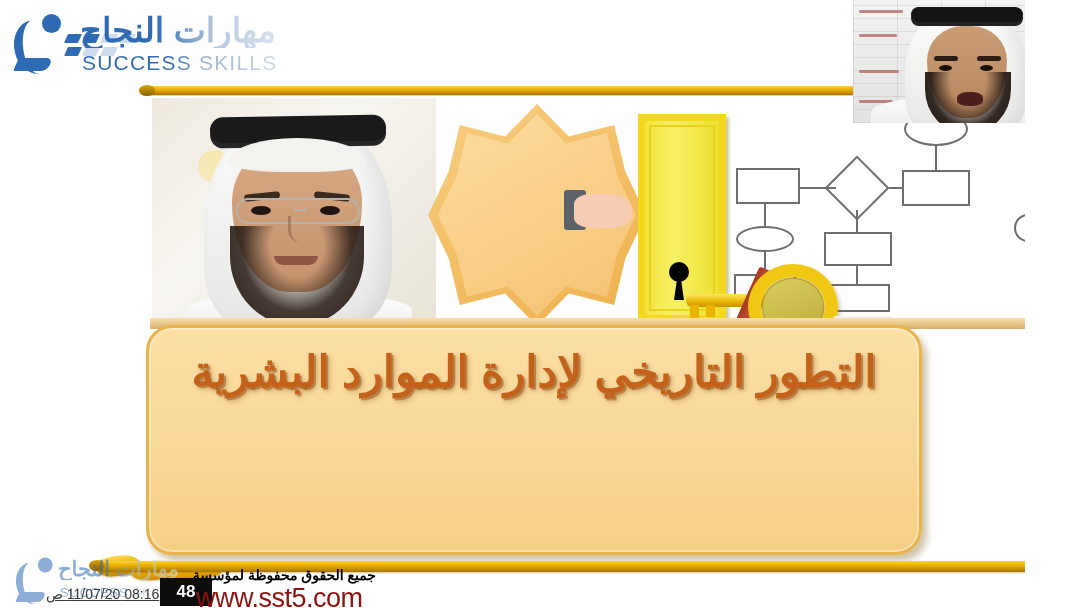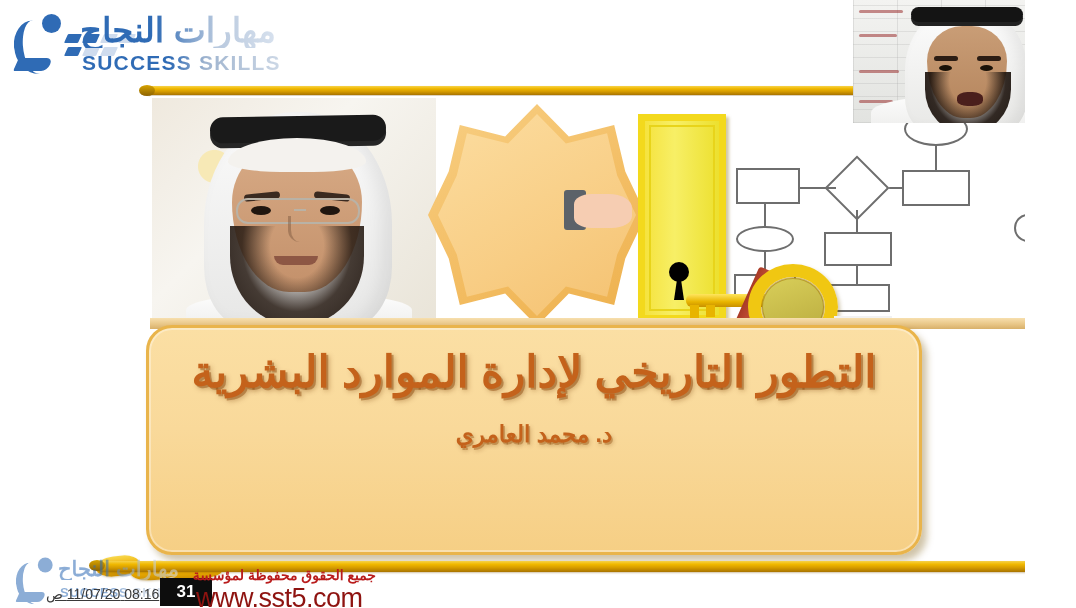--- a/index.html
+++ b/index.html
@@ -25,21 +25,21 @@
   .logo-swoosh{ position:absolute; left:2px; top:46px; width:34px; height:13px; background:#2f6bb5;
      transform:skewX(-24deg); border-radius:2px 6px 6px 2px; }
   .pix{ position:absolute; background:#2f6bb5; transform:skewX(-24deg); border-radius:1px; }
   .pix.l{ background:#cfdcee; }
   .logo-ar{ position:absolute; left:70px; top:4px; font-size:34px; line-height:36px; letter-spacing:0;
      direction:rtl; white-space:nowrap; font-weight:700;
      background:linear-gradient(90deg,#2f6bb5 0%,#2f6bb5 38%,#b9c9de 70%,#d7e1ee 100%);
      -webkit-background-clip:text; background-clip:text; color:transparent;
   }
   .logo-en{ position:absolute; left:72px; top:44px; font-size:21px; line-height:22px;
-     font-weight:700; letter-spacing:1.2px; white-space:nowrap;
+     font-weight:400; letter-spacing:1.2px; white-space:nowrap;
      background:linear-gradient(90deg,#2f6bb5 0%,#2f6bb5 44%,#9fb4cf 62%,#cdd8e6 100%);
      -webkit-background-clip:text; background-clip:text; color:transparent;
   }
 
   
   .gold-rule{ position:absolute; height:9px; border-radius:6px;
      background:linear-gradient(180deg,#f6d24a 0%, #f0b800 30%, #d59b00 62%, #a87300 100%);
      box-shadow:0 1px 2px rgba(120,80,0,.35);
   }
   .gold-rule:before{ content:""; position:absolute; left:-7px; top:-1px; width:16px; height:11px;
@@ -173,21 +173,21 @@
   #brand-bottom .logo-figure{ left:14px; top:0; width:42px; height:46px; transform:scale(.78); transform-origin:left top; }
   #brand-bottom .logo-ar{ left:56px; top:2px; font-size:21px; line-height:22px; }
   #brand-bottom .logo-en{ left:58px; top:26px; font-size:13px; letter-spacing:.8px; }
 
   #timestamp{ position:absolute; left:46px; top:586px; font-size:14px; color:#3a3a3a;
      direction:rtl; white-space:nowrap; font-weight:400;text-decoration:underline; }
   #page-badge{ position:absolute; left:160px; top:578px; width:52px; height:28px; background:#0d0d0d;
      color:#fff; font-size:17px; font-weight:700; display:flex; align-items:center; justify-content:center; }
 
   #copyright-ar{ position:absolute; left:196px; top:567px; width:180px; text-align:center;
-     direction:rtl; font-size:14px; font-weight:700; color:#b91c1c; white-space:nowrap; }
+     direction:rtl; font-size:14px; font-weight:700; color:#000000; white-space:nowrap; }
   #site-url{ position:absolute; left:196px; top:583px; font-size:27px; font-weight:400; color:#8e1310;
      letter-spacing:-.5px; white-space:nowrap; }
 
   
   #webcam{ position:absolute; left:853px; top:0; width:223px; height:123px; overflow:hidden;
      background:#cfd2cf; }
   #webcam .board{ position:absolute; inset:0;
      background:
        repeating-linear-gradient(0deg, rgba(160,160,160,.22) 0 1px, transparent 1px 13px),
        repeating-linear-gradient(90deg, rgba(160,160,160,.25) 0 1px, transparent 1px 44px),
@@ -309,40 +309,39 @@
       <div id="key-ring-o"></div>
       <div id="sleeve"></div>
       <div id="sleeve2"></div>
     </div>
   </div>
 
   <div id="ground"></div>
 
   <div id="title-card">
     <div id="title-ar">التطور التاريخي لإدارة الموارد البشرية</div>
-    <div id="presenter">د. محمد العامري</div>
   </div>
 
   <div class="swoosh" id="sw1"></div>
   <div class="swoosh" id="sw2"></div>
   <div class="swoosh" id="sw3"></div>
   <div class="gold-rule" id="rule-bottom"></div>
 
   <div class="brand" id="brand-bottom">
     <div class="logo-figure">
       <div class="logo-head"></div>
       <div class="logo-body"></div>
       <div class="logo-swoosh"></div>
     </div>
     <div class="logo-ar">مهارات النجاح</div>
     <div class="logo-en">SUCCESS SKILLS</div>
   </div>
 
   <div id="timestamp">08:16 11/07/20 ص</div>
-  <div id="page-badge">31</div>
+  <div id="page-badge">48</div>
   <div id="copyright-ar">جميع الحقوق محفوظة لمؤسسة</div>
   <div id="site-url">www.sst5.com</div>
 
   <div id="webcam">
     <div class="board"></div>
     <div class="scribble" style="left:6px;top:10px;width:44px;"></div>
     <div class="scribble" style="left:6px;top:34px;width:38px;"></div>
     <div class="scribble" style="left:6px;top:70px;width:40px;"></div>
     <div class="scribble" style="left:6px;top:100px;width:34px;"></div>
     <div class="scribble g" style="left:182px;top:14px;width:32px;"></div>

